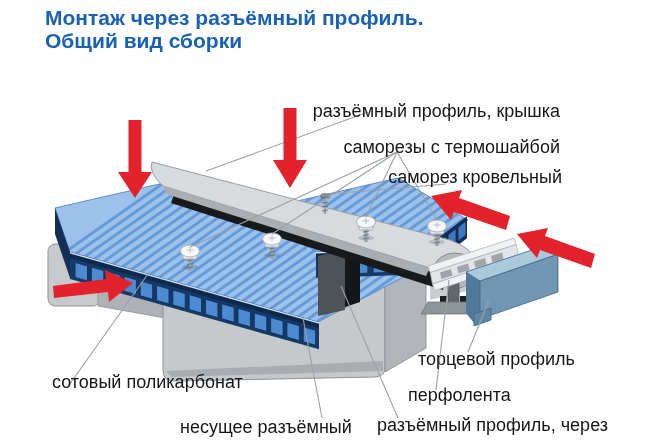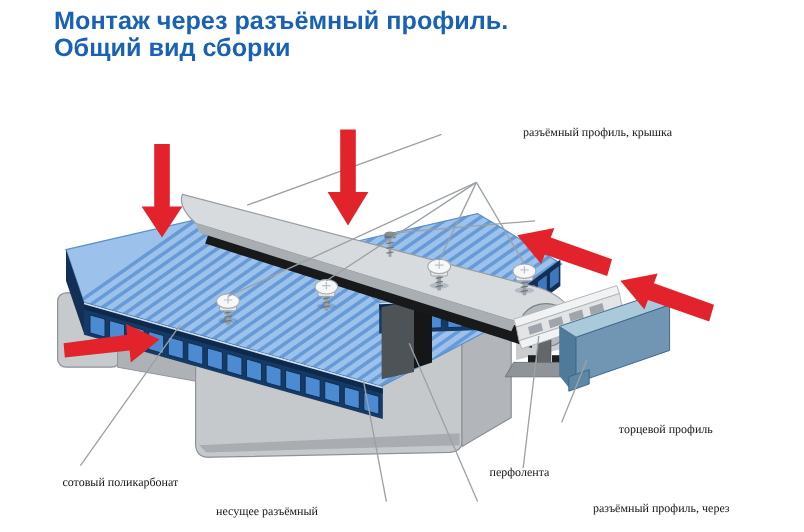--- a/index.html
+++ b/index.html
@@ -10,23 +10,22 @@
   html,body{margin:0;padding:0;background:#ffffff;}
   #stage{
     position:relative;width:670px;height:443px;background:#ffffff;
     font-family:"Liberation Sans","DejaVu Sans",sans-serif;overflow:hidden;
   }
   .title{
     position:absolute;top:6px;left:0;width:666px;text-align:left;
     color:var(--title-blue);font-weight:bold;font-size:21px;line-height:23px;padding-left:45px;
   }
   .lbl{
-    position:absolute;color:var(--label-text);font-size:10px;line-height:18px;
+    position:absolute;color:var(--label-text);font-size:18px;line-height:18px;
     white-space:nowrap;
-    font-family:Liberation Serif, serif;
   }
   svg{position:absolute;left:0;top:0;}
 </style>
 </head>
 <body>
 
 <div id="stage">
 
   <div class="title">
     <div>Монтаж через разъёмный профиль.</div>
@@ -193,19 +192,21 @@
     <g fill="var(--arrow-red)">
       <polygon points="118,172 128.5,172 128.5,120 141.5,120 141.5,172 152,172 135,198"></polygon>
       <polygon points="273,160 283.5,160 283.5,108 296.5,108 296.5,160 307,160 290,188"></polygon>
       <polygon points="54,298 108,292 109,302 133,283 105,270 106,279 53,286"></polygon>
       <polygon points="431,196 462,190 459,198 510,216 506,230 454,212 451,220"></polygon>
       <polygon points="517,234 548,228 545,236 595,254 591,268 540,250 537,258"></polygon>
     </g>
   </svg>
 
   <span class="lbl" style="right:110px;top:102px">разъёмный профиль, крышка</span>
-  <span class="lbl" style="right:76px;top:350px">торцевой профиль</span>
+  <span class="lbl" style="right:110px;top:138px">саморезы с термошайбой</span>
+  <span class="lbl" style="right:108px;top:168px">саморез кровельный</span>
+  <span class="lbl" style="right:95px;top:350px">торцевой профиль</span>
   <span class="lbl" style="left:408px;top:386px">перфолента</span>
   <span class="lbl" style="right:62px;top:416px">разъёмный профиль, через</span>
-  <span class="lbl" style="left:52px;top:394px">сотовый поликарбонат</span>
+  <span class="lbl" style="left:52px;top:373px">сотовый поликарбонат</span>
   <span class="lbl" style="left:180px;top:418px">несущее разъёмный</span>
 
 </div>
 
 </body></html>

